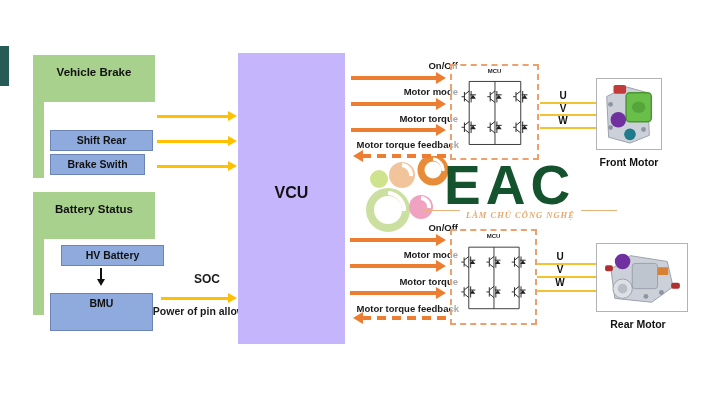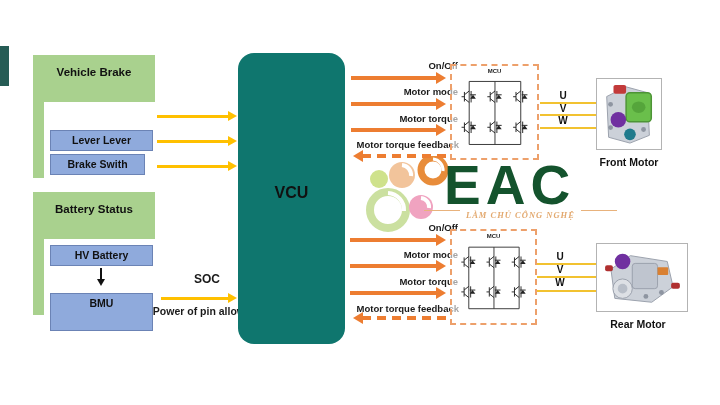--- a/index.html
+++ b/index.html
@@ -12,21 +12,21 @@
   
   .greenbox{background:#a9d18e;}
   .group-title{font-size:11.5px;font-weight:600;text-align:center;color:#111;}
   .whitepanel{background:#ffffff;}
   .bluebox{
     background:#8faadc;border:1px solid #6b83b5;box-sizing:border-box;
     font-size:10.5px;font-weight:600;text-align:center;line-height:19px;color:#111;
   }
 
   
-  .vcu{background:#0f766e;border-radius:16px;}
+  .vcu{background:#c4b5fd;}
   .vcu-label{position:absolute;left:0;right:0;top:131px;text-align:center;font-size:16px;font-weight:600;color:#111;}
 
   
   .yarrow{height:3px;background:#ffc000;}
   .yarrow::after{content:"";position:absolute;right:-9px;top:-4px;width:0;height:0;
     border-left:9px solid #ffc000;border-top:5.5px solid transparent;border-bottom:5.5px solid transparent;}
 
   
   .oarrow{height:4px;background:#ed7d31;}
   .oarrow::after{content:"";position:absolute;right:-9px;top:-4px;width:0;height:0;
@@ -80,27 +80,27 @@
   <div class="abs wm-text" style="left:444px;top:160px;">EAC</div>
   <div class="abs wm-tagline" style="left:424px;top:210px;">
     <span>LÀM CHỦ CÔNG NGHỆ</span>
   </div>
 
   <div class="abs teal-rect" style="left:0;top:46px;width:9px;height:40px;"></div>
 
   <div class="abs greenbox" style="left:33px;top:55px;width:122px;height:123px;"></div>
   <div class="abs group-title" style="left:33px;top:66px;width:122px;">Vehicle Brake</div>
   <div class="abs whitepanel" style="left:44px;top:102px;width:114px;height:81px;"></div>
-  <div class="abs bluebox" style="left:50px;top:130px;width:103px;height:21px;">Lever Lever</div>
+  <div class="abs bluebox" style="left:50px;top:130px;width:103px;height:21px;">Shift Rear</div>
   <div class="abs bluebox" style="left:50px;top:154px;width:95px;height:21px;">Brake Swith</div>
 
   <div class="abs greenbox" style="left:33px;top:192px;width:122px;height:123px;"></div>
   <div class="abs group-title" style="left:33px;top:203px;width:122px;">Battery Status</div>
   <div class="abs whitepanel" style="left:44px;top:239px;width:114px;height:78px;"></div>
-  <div class="abs bluebox" style="left:50px;top:245px;width:103px;height:21px;">HV Battery</div>
+  <div class="abs bluebox" style="left:61px;top:245px;width:103px;height:21px;">HV Battery</div>
   <div class="abs varrow" style="left:100px;top:268px;height:12px;"></div>
   <div class="abs bluebox" style="left:50px;top:293px;width:103px;height:38px;">BMU</div>
 
   <div class="abs yarrow" style="left:157px;top:115px;width:71px;"></div>
   <div class="abs yarrow" style="left:157px;top:140px;width:71px;"></div>
   <div class="abs yarrow" style="left:157px;top:165px;width:71px;"></div>
   <div class="abs sig" style="left:170px;top:272px;width:50px;font-size:12px;">SOC</div>
   <div class="abs yarrow" style="left:161px;top:297px;width:67px;"></div>
   <div class="abs sig" style="left:147px;top:305px;width:98px;font-size:10.5px;">Power of pin allow</div>
 

